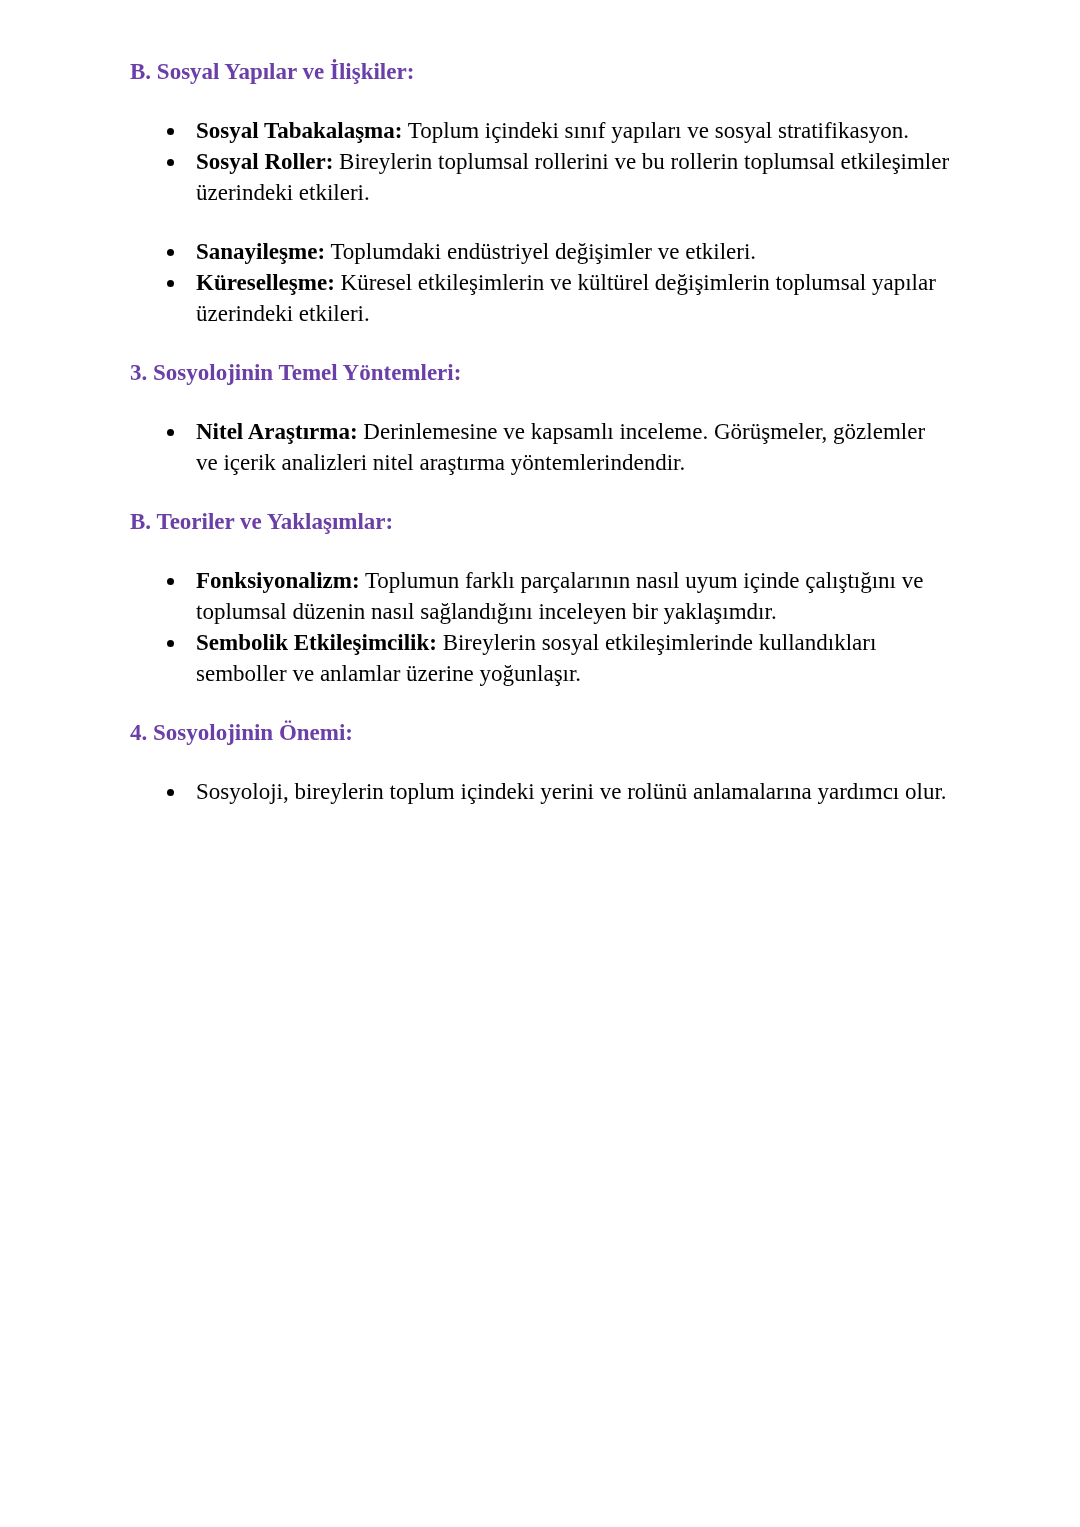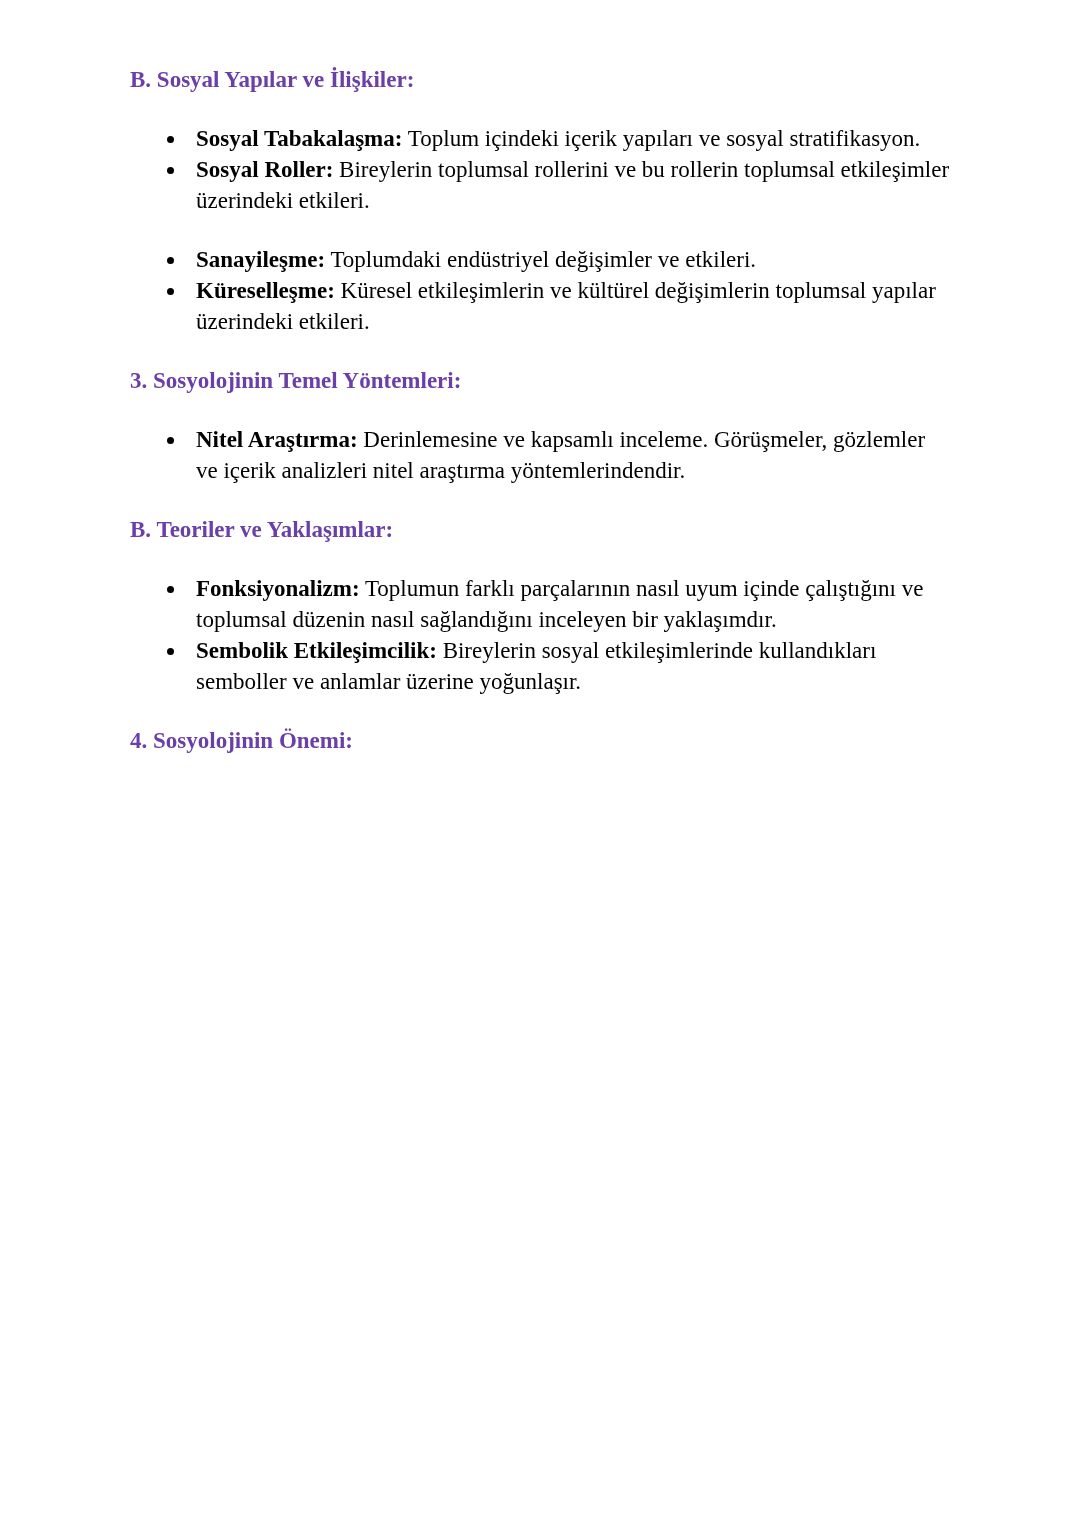--- a/index.html
+++ b/index.html
@@ -4,21 +4,21 @@
 <style>
   html, body {
     margin: 0;
     padding: 0;
     background: #ffffff;
   }
   .page {
     position: relative;
     width: 1080px;
     height: 1155px;
-    margin: 12px auto;
+    margin: 4px auto;
     background: #ffffff;
     box-sizing: border-box;
     padding: 52px 130px 40px 130px;
     font-family: "Liberation Serif", "DejaVu Serif", serif;
     font-size: 23px;
     line-height: 31px;
     color: #000000;
     overflow: hidden;
   }
   h2.section-heading {
@@ -64,21 +64,21 @@
 </style>
 </head>
 <body>
 
 <div class="page">
 
   <h2 class="section-heading">B. Sosyal Yapılar ve İlişkiler:</h2>
   <ul class="bullet-list">
     <li>
       <span class="bullet"></span>
-      <div class="li-text"><span class="term">Sosyal Tabakalaşma:</span> <span>Toplum içindeki içerik yapıları ve sosyal stratifikasyon.</span></div>
+      <div class="li-text"><span class="term">Sosyal Tabakalaşma:</span> <span>Toplum içindeki sınıf yapıları ve sosyal stratifikasyon.</span></div>
     </li>
     <li>
       <span class="bullet"></span>
       <div class="li-text"><span class="term">Sosyal Roller:</span> <span>Bireylerin toplumsal rollerini ve bu rollerin toplumsal etkileşimler üzerindeki etkileri.</span></div>
     </li>
   </ul>
 
   <ul class="bullet-list">
     <li>
       <span class="bullet"></span>
@@ -106,14 +106,20 @@
       <div class="li-text"><span class="term">Fonksiyonalizm:</span> <span>Toplumun farklı parçalarının nasıl uyum içinde çalıştığını ve toplumsal düzenin nasıl sağlandığını inceleyen bir yaklaşımdır.</span></div>
     </li>
     <li>
       <span class="bullet"></span>
       <div class="li-text"><span class="term">Sembolik Etkileşimcilik:</span> <span>Bireylerin sosyal etkileşimlerinde kullandıkları semboller ve anlamlar üzerine yoğunlaşır.</span></div>
     </li>
   </ul>
 
   <h2 class="section-heading">4. Sosyolojinin Önemi:</h2>
 
+  <ul class="bullet-list">
+    <li>
+      <span class="bullet"></span>
+      <div class="li-text"><span>Sosyoloji, bireylerin toplum içindeki yerini ve rolünü anlamalarına yardımcı olur.</span></div>
+    </li>
+  </ul>
 
 </div>
 
 </body></html>

